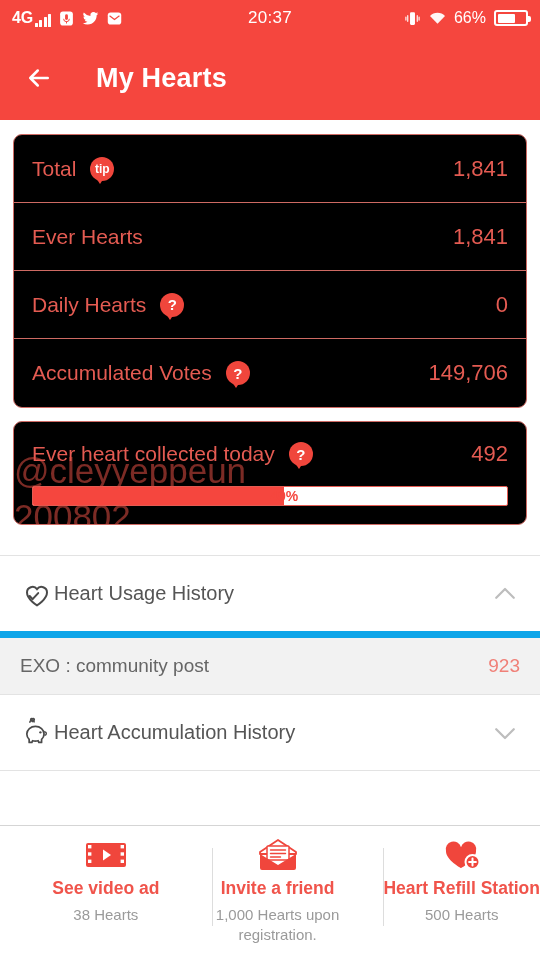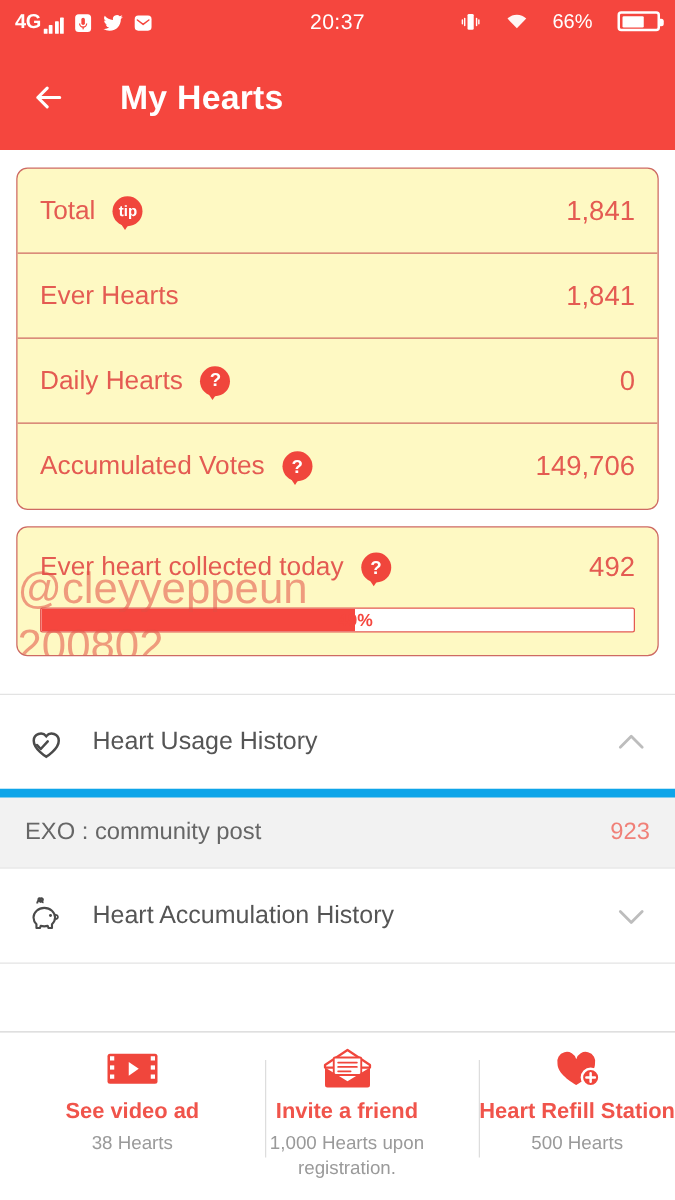--- a/index.html
+++ b/index.html
@@ -21,38 +21,38 @@
   .sb-net { font-size: 16px; font-weight: 700; letter-spacing: -0.2px; display:flex; align-items:flex-end; gap:2px;}
   .bars { display: flex; align-items: flex-end; gap: 1.5px; height: 13px; }
   .bars i { display:block; width: 3px; background:#fff; border-radius: .5px;}
   .bars i:nth-child(1){height:4px} .bars i:nth-child(2){height:7px}
   .bars i:nth-child(3){height:10px} .bars i:nth-child(4){height:13px}
   .sb-icon { width:17px; height:17px; display:block; }
   .sb-center {
     position:absolute; left:0; right:0; text-align:center;
     font-size:17px; font-weight:400; letter-spacing:.3px; pointer-events:none;
   }
-  .sb-right { margin-left:auto; display:flex; align-items:flex-start; gap:20px; }
+  .sb-right { margin-left:auto; display:flex; align-items:center; gap:8px; }
   .sb-batt-pct { font-size:16px; font-weight:400; }
   .batt { width:34px; height:16px; border:2px solid #fff; border-radius:3px; position:relative; display:flex; align-items:center; padding:1.5px;}
   .batt::after{content:"";position:absolute;right:-5px;top:4px;width:3px;height:6px;background:#fff;border-radius:0 2px 2px 0;}
   .batt-fill{height:100%;background:#fff;border-radius:1px;}
 
   
   .appbar {
     height: 84px; background: #F5463E; display: flex; align-items: center;
     padding: 0 22px;
   }
   .back-btn { width:34px; height:34px; display:flex; align-items:center; justify-content:center; cursor:pointer;}
   .appbar-title { color:#fff; font-size:27px; font-weight:700; margin-left:40px; letter-spacing:.2px;}
 
   
   .cards-wrap { padding: 14px 13px 0 13px; }
   .card {
-    border: 1.6px solid #CE6A63; border-radius: 9px; background:#fef9c3;
+    border: 1.6px solid #CE6A63; border-radius: 9px; background:#000000;
     overflow: hidden;
   }
   .card + .card { margin-top: 13px; }
   .stat-row {
     height: 68px; display:flex; align-items:center; padding: 0 18px;
     border-bottom: 1.6px solid #CE6A63;
   }
   .stat-row:last-child { border-bottom: none; }
   .stat-label { font-size: 21px; color:#E45B52; }
   .stat-value { margin-left:auto; font-size:22px; color:#E45B52; }
@@ -93,21 +93,21 @@
     font-family:Liberation Sans, sans-serif; z-index:5;
   }
 
   
   .section-divider { height:1px; background:#E3E3E3; }
   .sec-head {
     height:75px; display:flex; align-items:center; padding:0 20px;
     background:#fff; cursor:pointer;
   }
   .sec-icon { width:34px; height:34px; flex:none; display:flex; align-items:center; justify-content:center;}
-  .sec-title { font-size:20px; color:#555; margin-left:20px; }
+  .sec-title { font-size:20px; color:#555; margin-left:0; }
   .chev { margin-left:auto; width:30px; height:30px; }
 
   .hist-row {
     height:64px; display:flex; align-items:center; padding:0 20px;
     background:#F2F2F2; border-top:7px solid #0ea5e9; border-bottom:1px solid #E3E3E3;
   }
   .hist-label { font-size:19px; color:#666; }
   .hist-value { margin-left:auto; font-size:19px; color:#F08078; }
 
   

